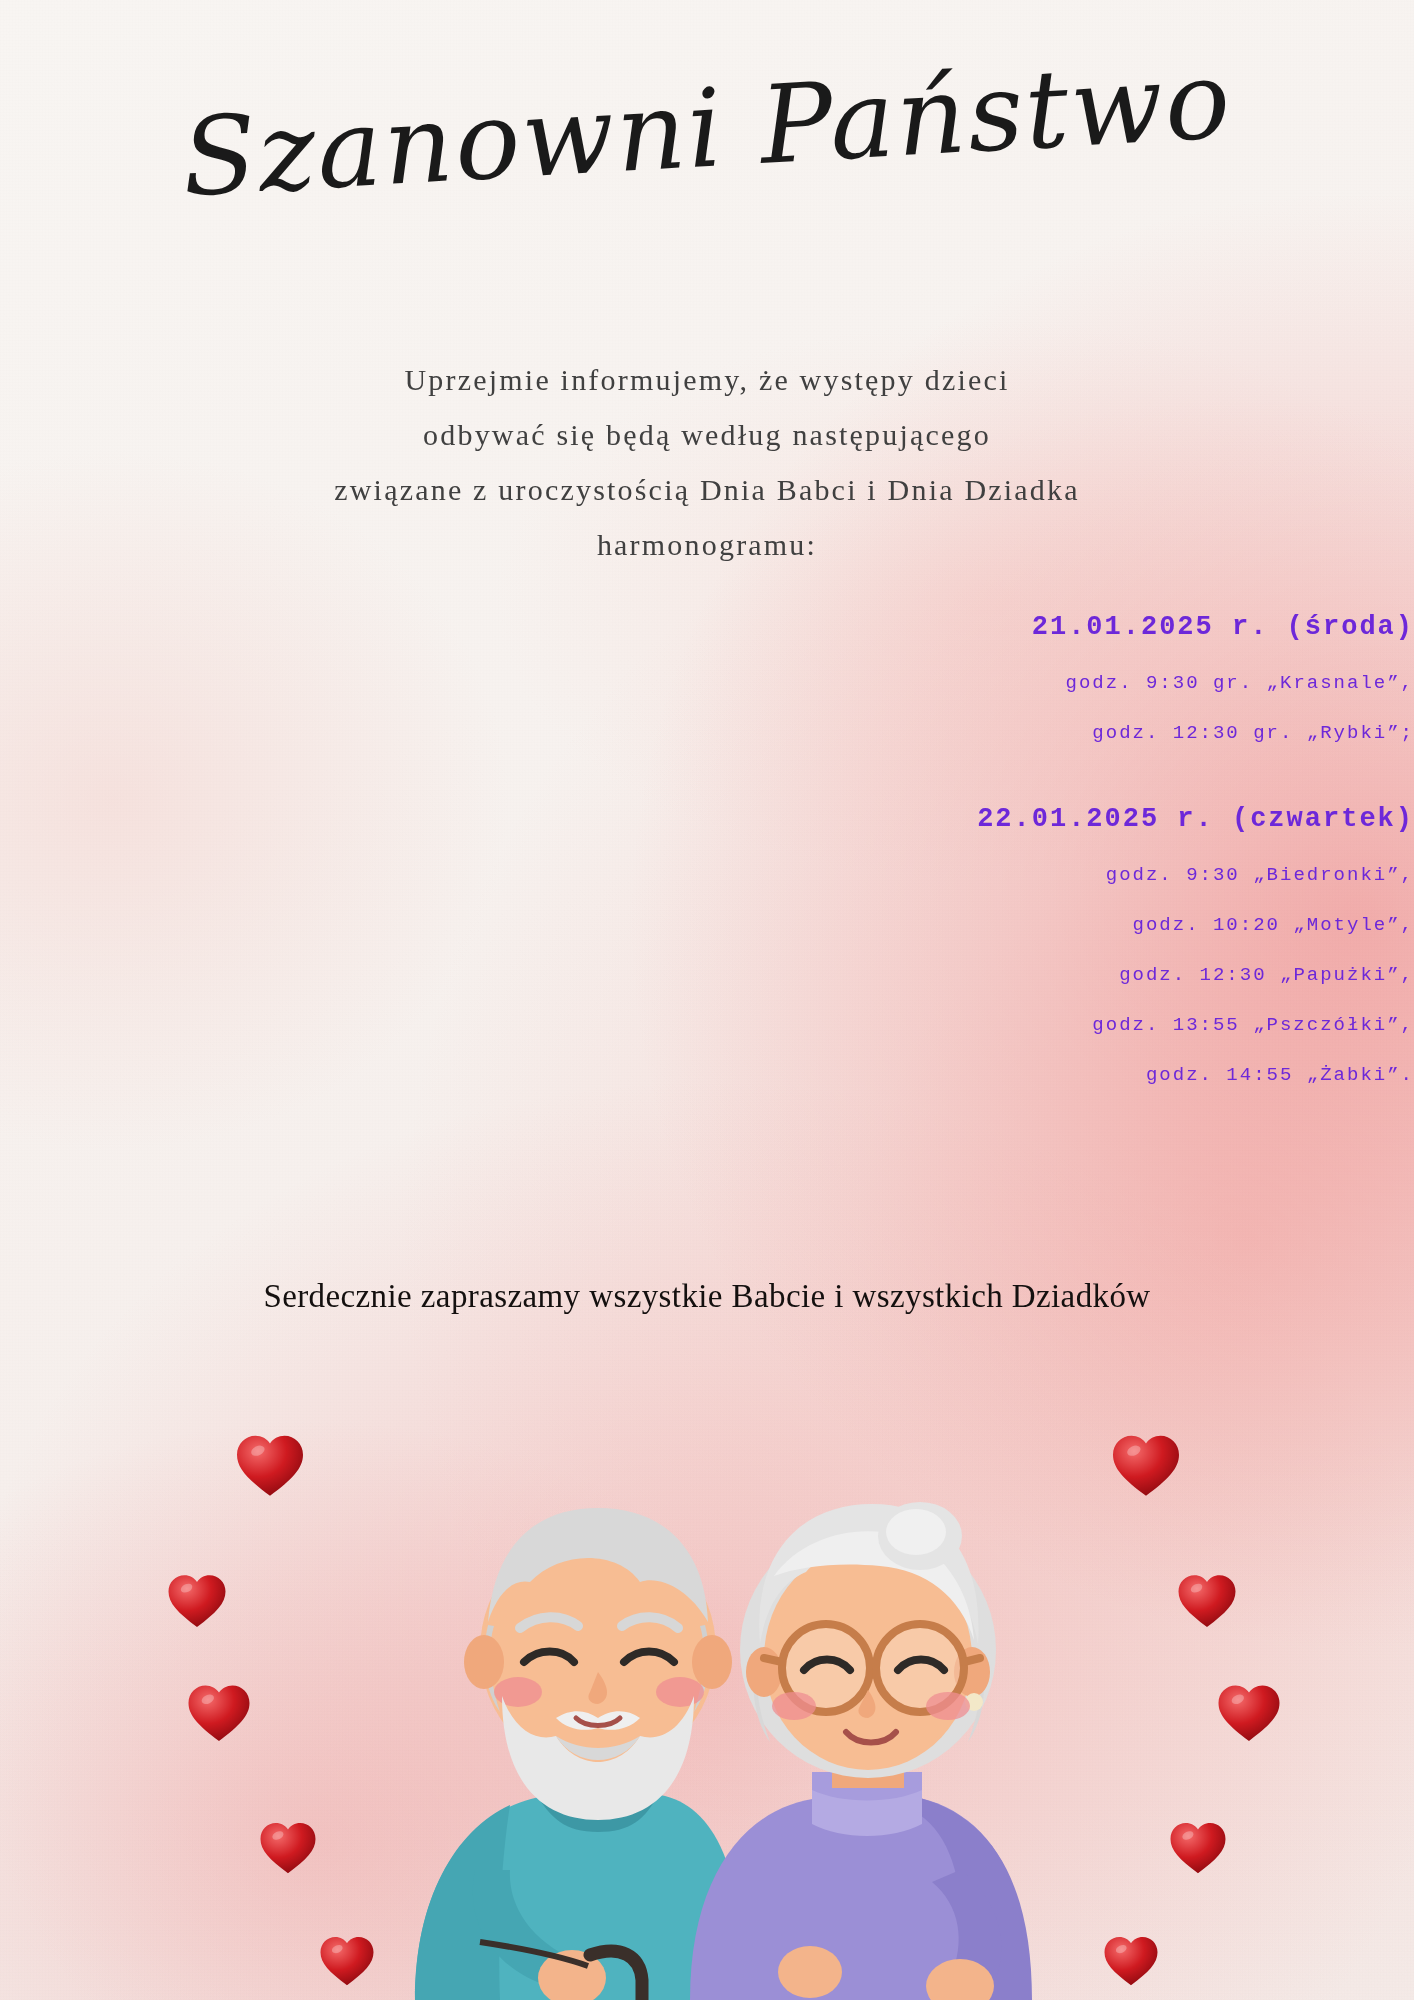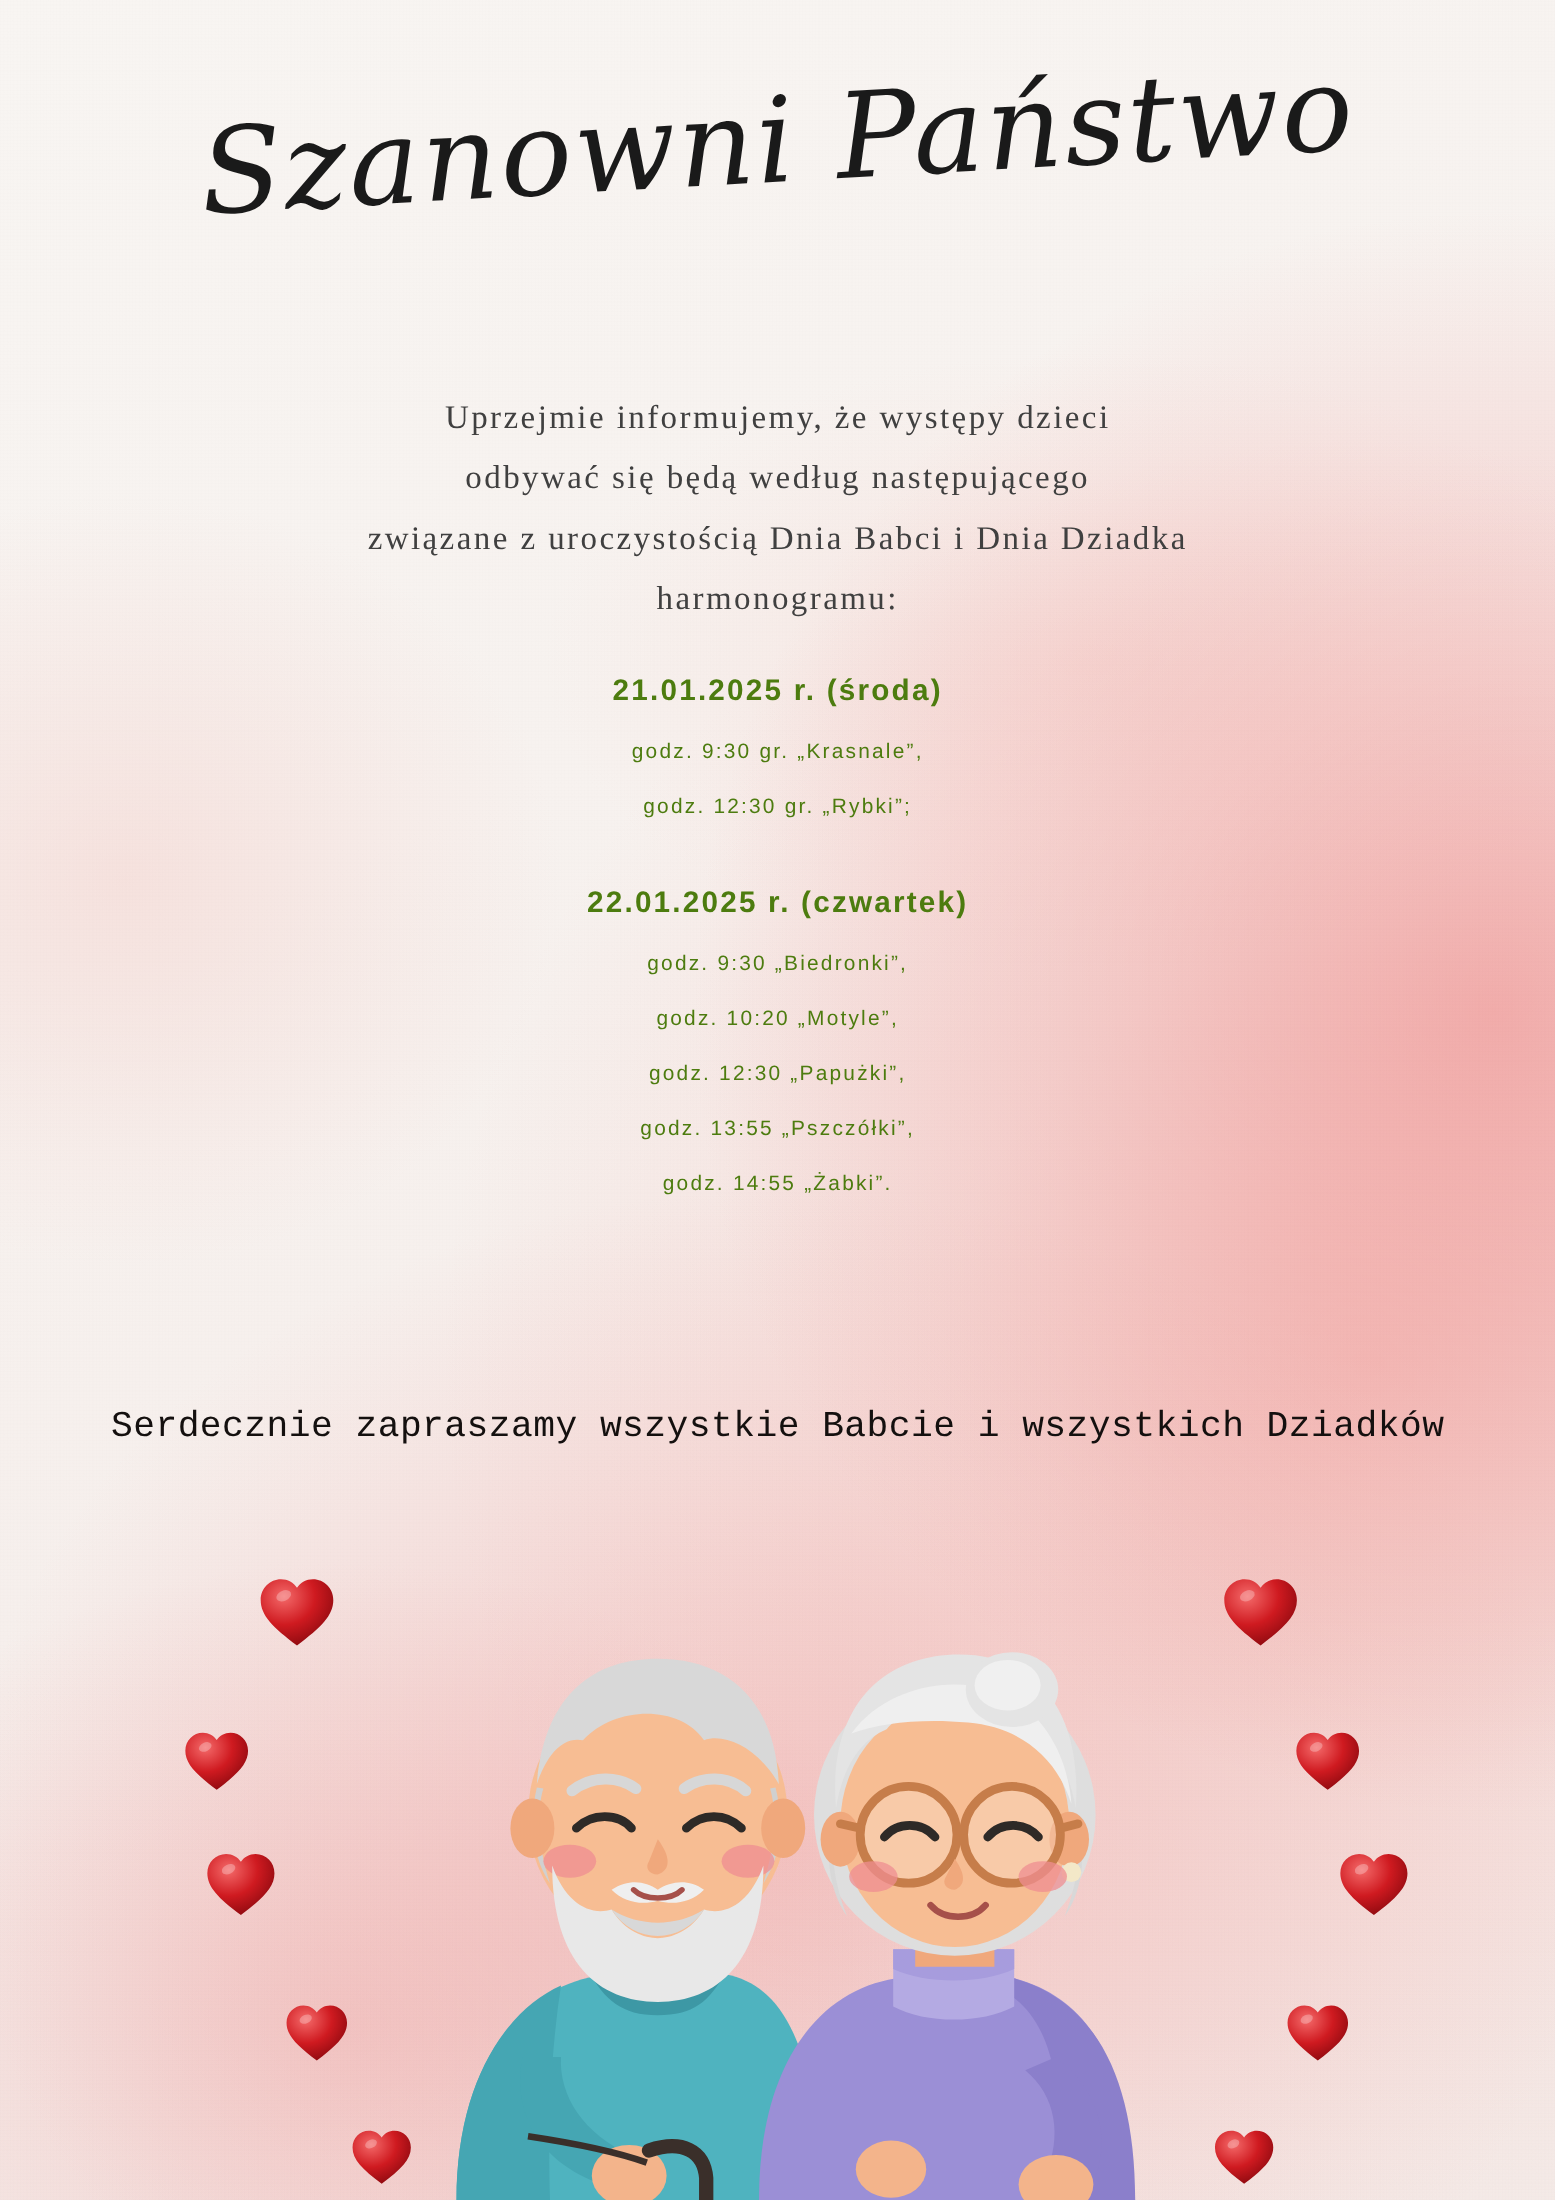--- a/index.html
+++ b/index.html
@@ -75,23 +75,23 @@
     color: #404040;
   }
   .intro div { white-space: nowrap; }
 
   
   .schedule {
     position: absolute;
     top: 612px;
     left: 0;
     width: 100%;
-    text-align: center;
-    color: #4d7c0f;
-    font-family: Liberation Sans, sans-serif;
+    text-align: right;
+    color: #6d28d9;
+    font-family: Liberation Mono, monospace;
   }
   .day-block { margin-bottom: 46px; }
   .day-title {
     font-size: 27px;
     font-weight: bold;
     letter-spacing: 2px;
     margin-bottom: 16px;
   }
   .day-line {
     font-size: 19px;
@@ -99,21 +99,21 @@
     letter-spacing: 2px;
   }
 
   
   .invitation {
     position: absolute;
     top: 1278px;
     left: 0;
     width: 100%;
     text-align: center;
-    font-family: Liberation Mono, monospace;
+    font-family: Liberation Serif, serif;
     font-size: 33px;
     letter-spacing: 0.4px;
     color: #14100f;
     white-space: nowrap;
   }
 
   
   .heart {
     position: absolute;
     z-index: 5;

